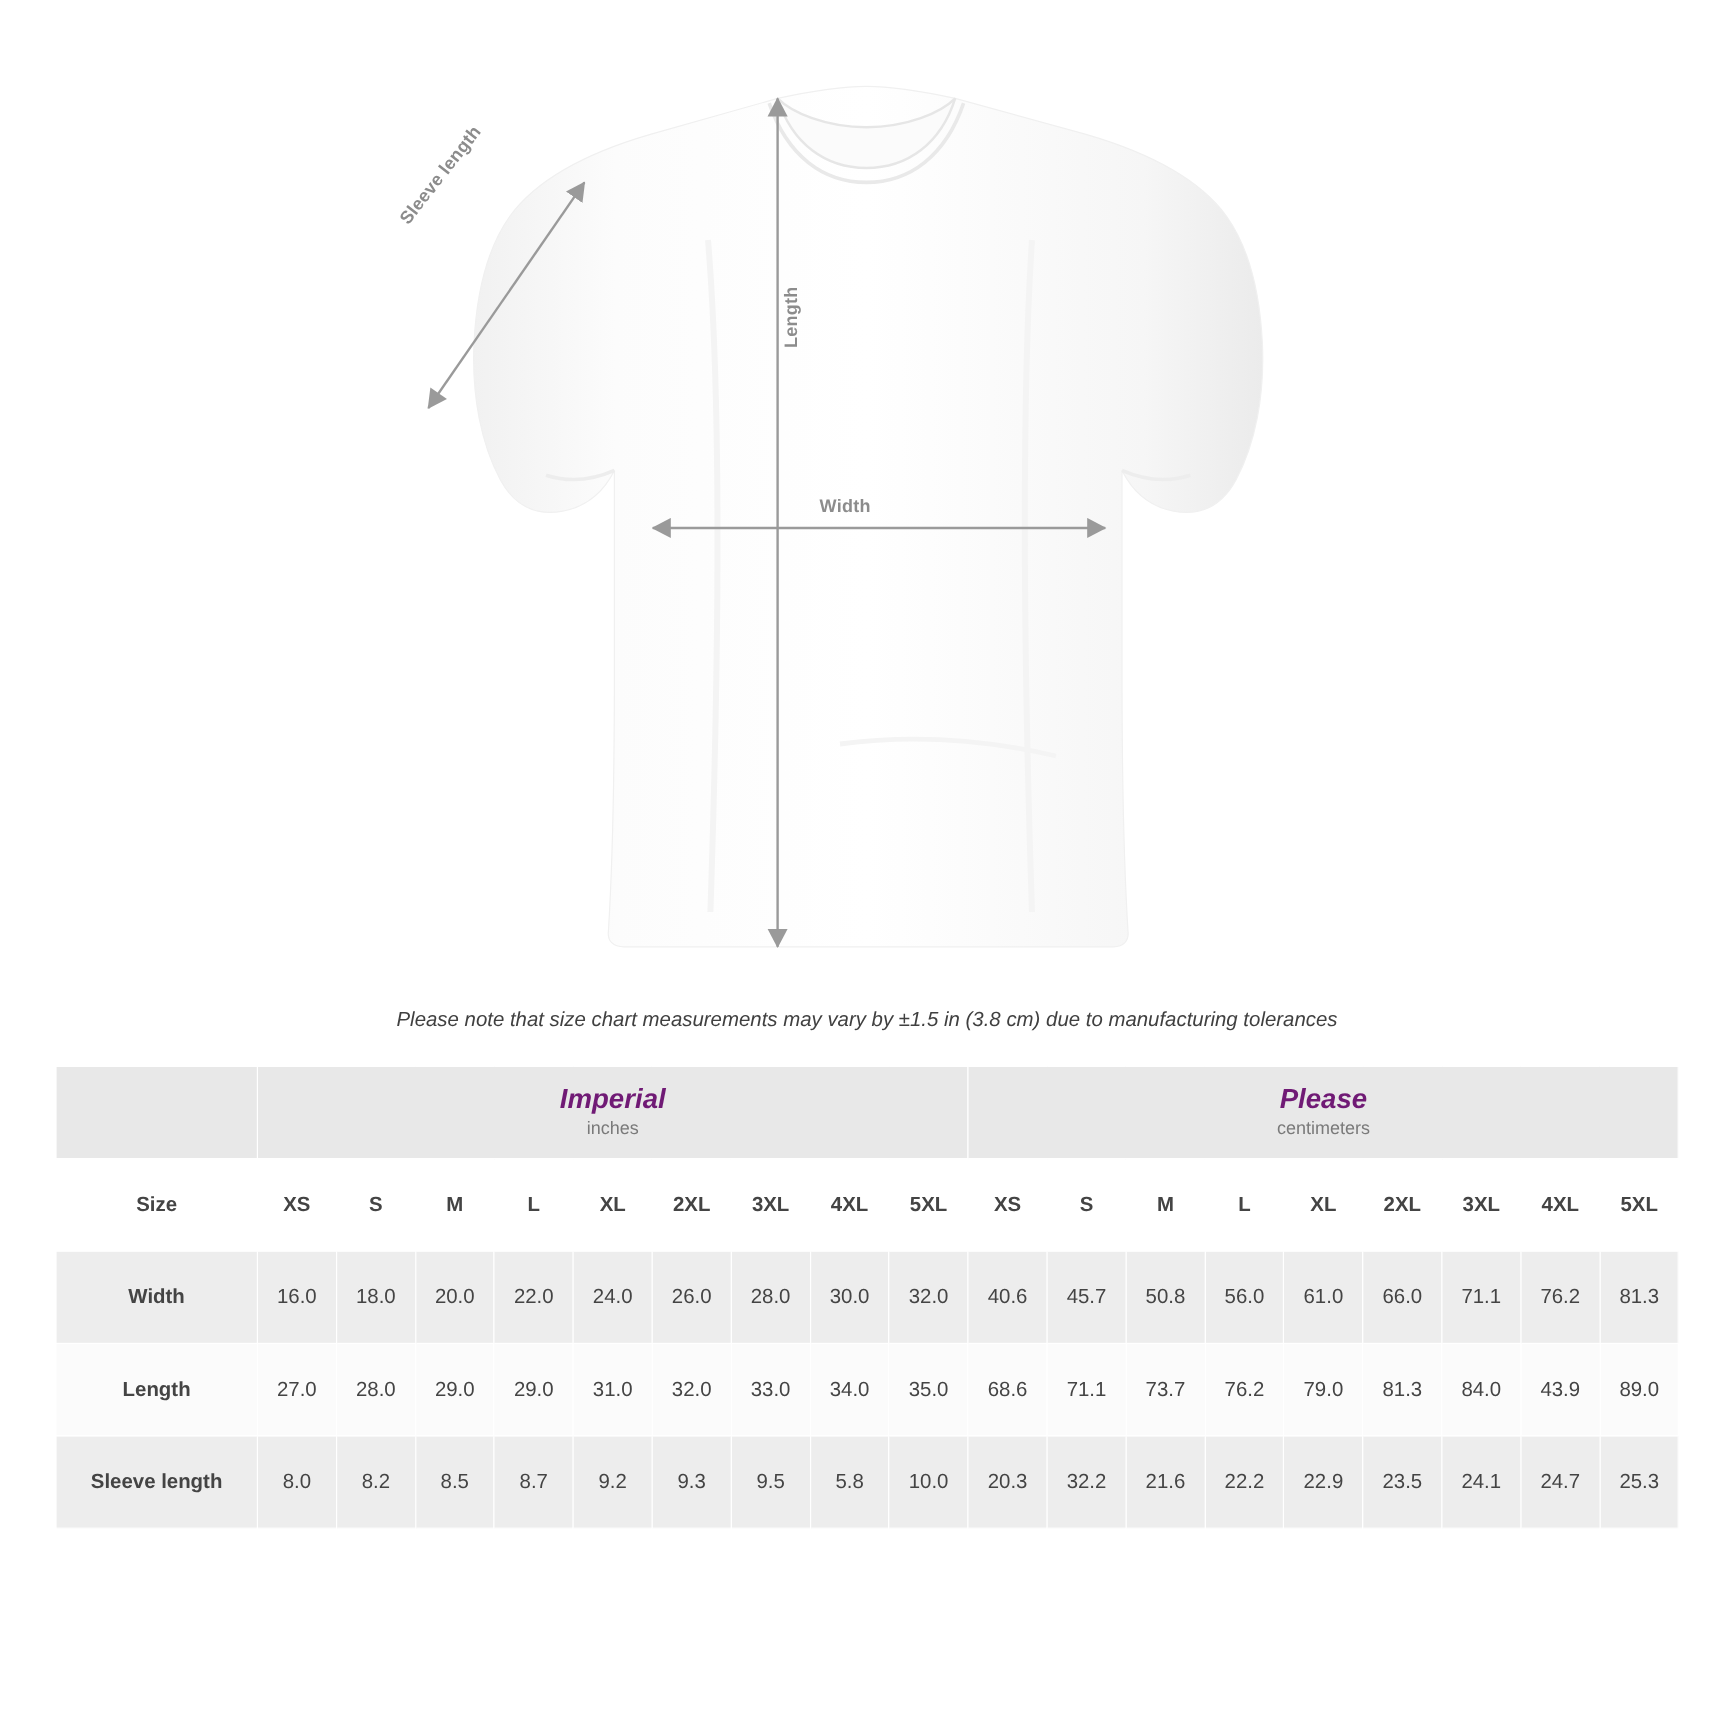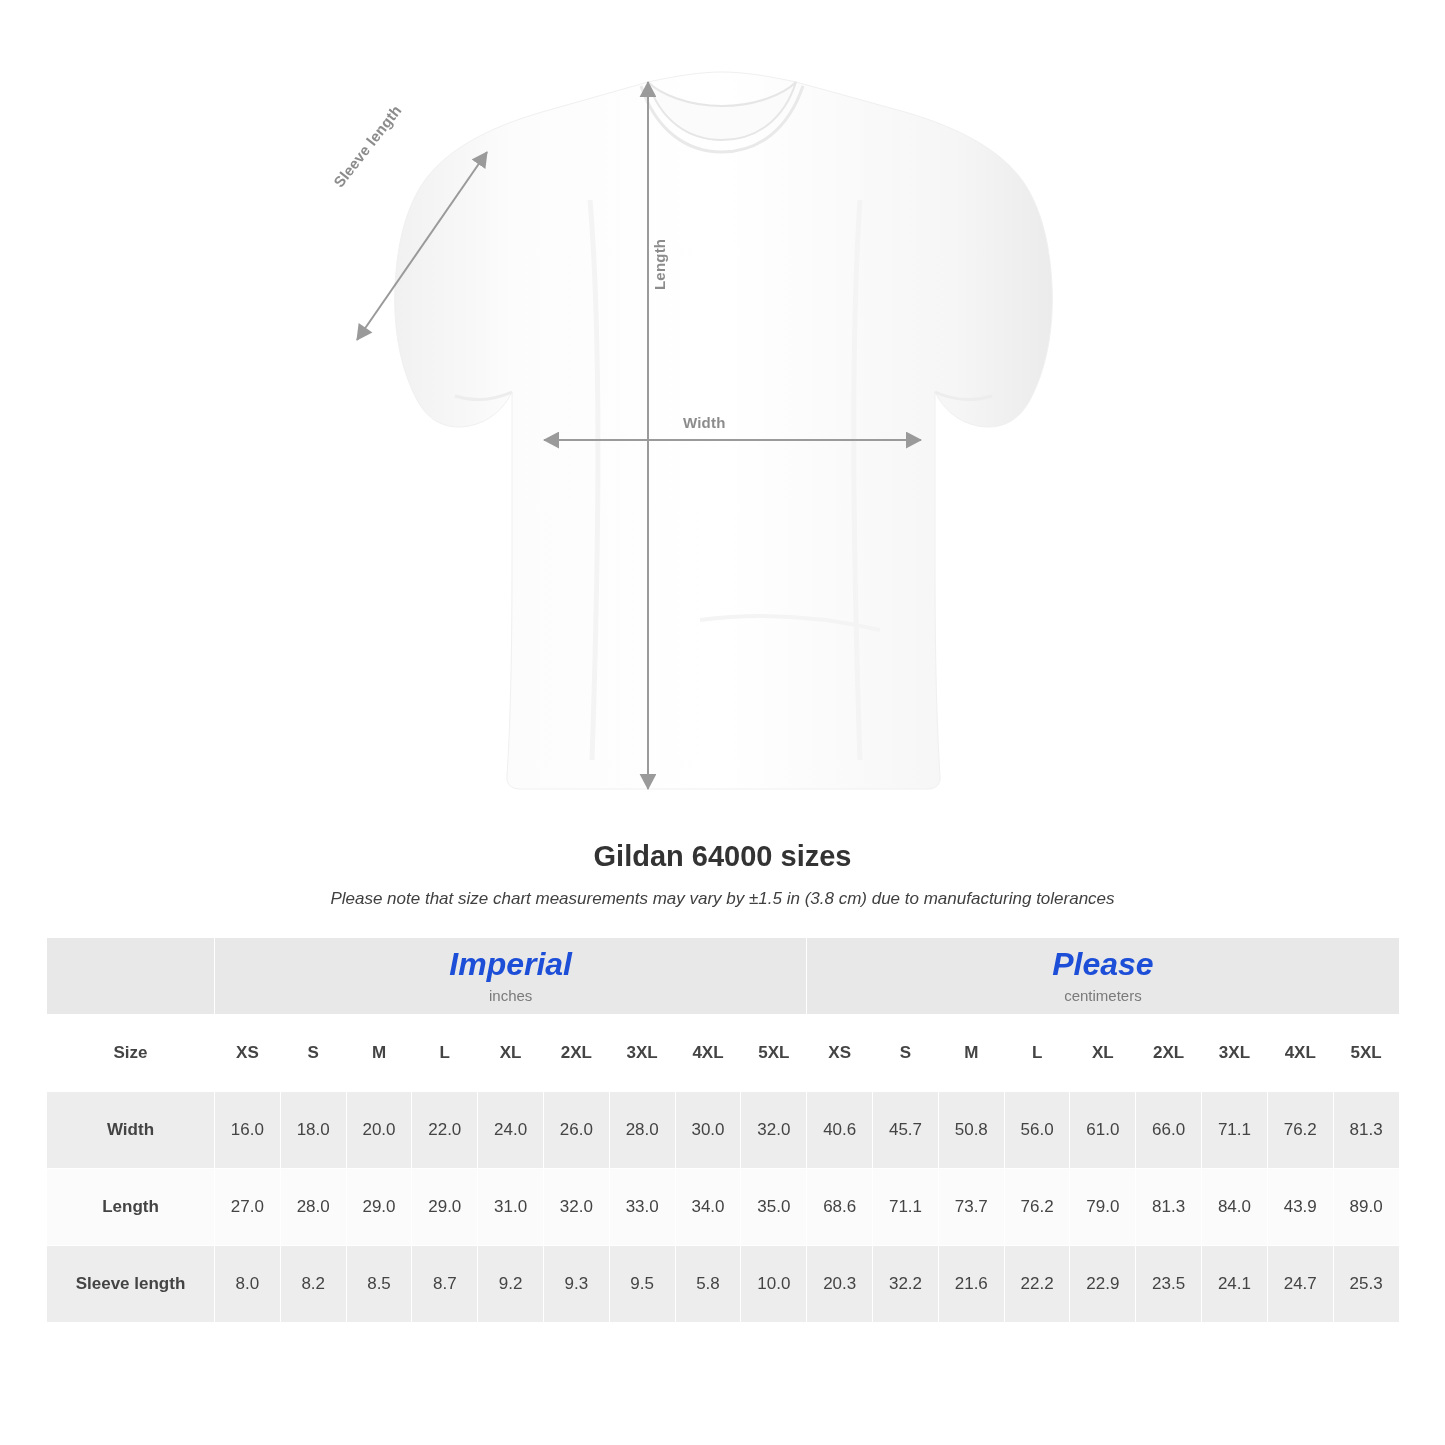--- a/index.html
+++ b/index.html
@@ -91,24 +91,24 @@
     color: #444444;
     padding: 0;
     height: 76px;
     border: 1px solid #ffffff;
   }
   .unit-head {
     height: 112px;
     background: #e8e8e8;
   }
   .unit-sys {
-    font-size: 32px;
+    font-size: 23px;
     font-weight: bold;
     font-style: italic;
-    color: #1d4ed8;
+    color: #701a75;
     line-height: 1.25;
   }
   .unit-sub {
     font-size: 15px;
     color: #7a7a7a;
     line-height: 1.6;
   }
   .row-head-cell {
     font-weight: bold;
     color: #444444;
@@ -192,21 +192,20 @@
 
       <line x1="544" y1="440" x2="921" y2="440" stroke="#9a9a9a" stroke-width="2" marker-start="url(#arrTail)" marker-end="url(#arrHead)"></line>
     </svg>
 
     <div class="dim-label label-sleeve">Sleeve length</div>
     <div class="dim-label label-length">Length</div>
     <div class="dim-label label-width">Width</div>
   </div>
 
   <div class="chart-head">
-    <h1 class="chart-title">Gildan 64000 sizes</h1>
     <p class="chart-note">Please note that size chart measurements may vary by ±1.5 in (3.8 cm) due to manufacturing tolerances</p>
   </div>
 
   <div class="table-wrap">
     <table class="size-table">
       <colgroup>
         <col class="first-col">
         <col class="data-col">
           <col class="data-col">
           <col class="data-col">

